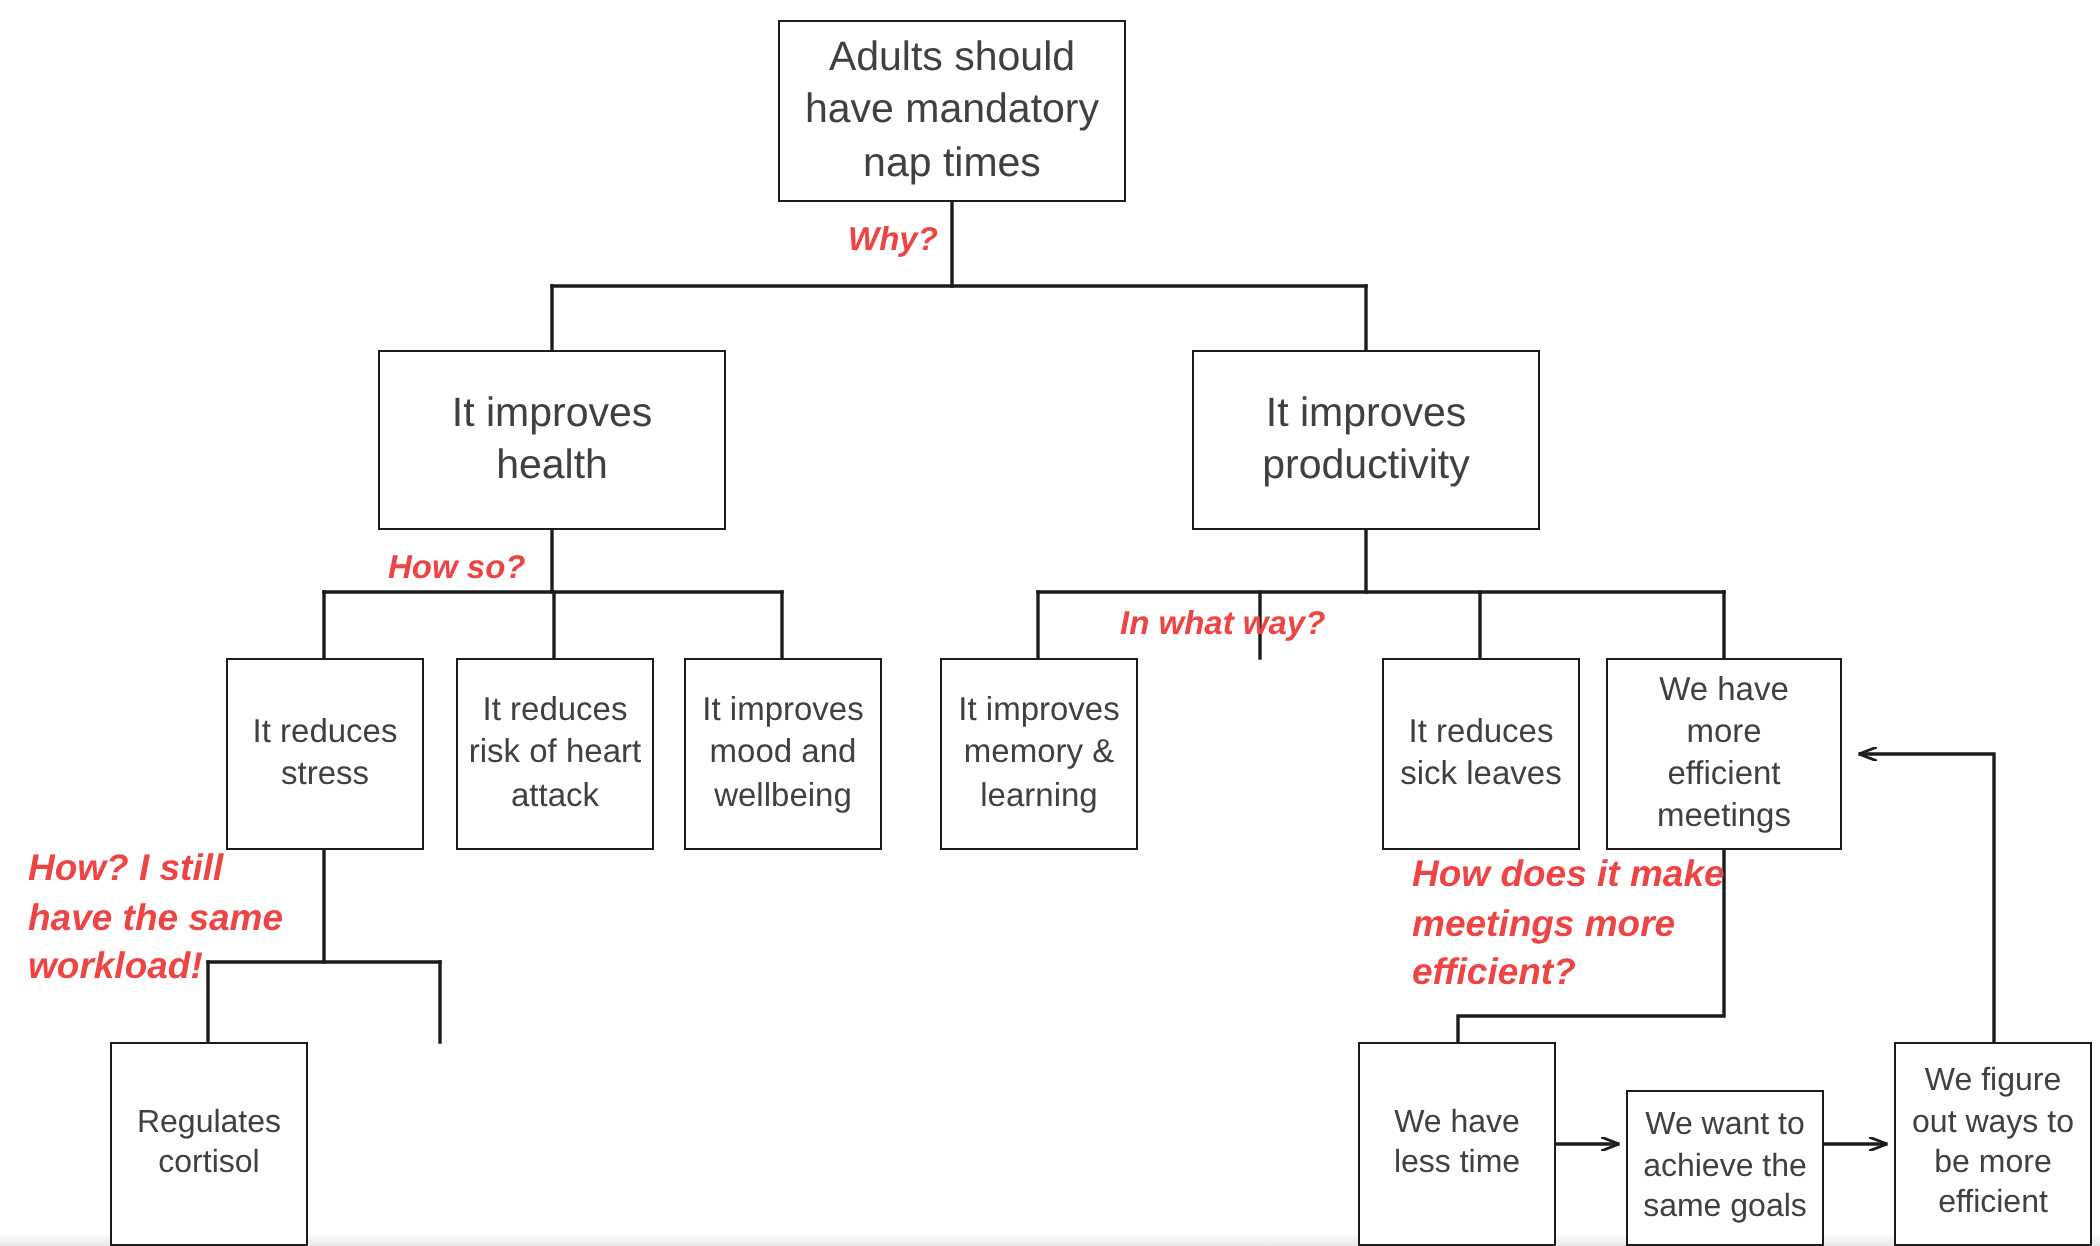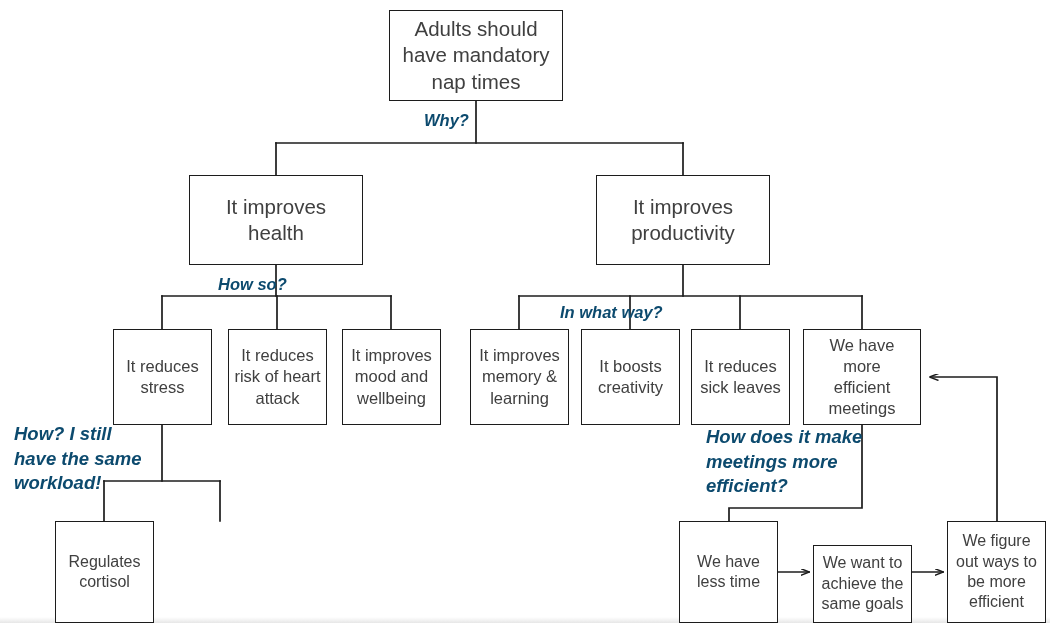--- a/index.html
+++ b/index.html
@@ -43,21 +43,21 @@
     display: block;
     width: 100%;
     white-space: pre-line;
   }
   .sz-root    { font-size: 20.5px; }
   .sz-major   { font-size: 20.5px; }
   .sz-mid     { font-size: 16.5px; }
   .sz-leaf    { font-size: 16px; }
   .annotation {
     position: absolute;
-    color: #0c4a6e;
+    color: #ef4444;
     font-weight: bold;
     font-style: italic;
     line-height: 1.33;
     white-space: pre-line;
     z-index: 3;
     background: transparent;
   }
   .ann-sm { font-size: 16.5px; }
   .ann-lg { font-size: 18.5px; }
   .bottom-band {
@@ -141,24 +141,20 @@
   <div class="node sz-mid" style="left:342px;top:329px;width:99px;height:96px;">
       <span class="node-text">It improves
 mood and
 wellbeing</span>
     </div>
   <div class="node sz-mid" style="left:470px;top:329px;width:99px;height:96px;">
       <span class="node-text">It improves
 memory &amp;
 learning</span>
     </div>
-  <div class="node sz-mid" style="left:581px;top:329px;width:99px;height:96px;">
-      <span class="node-text">It boosts
-creativity</span>
-    </div>
   <div class="node sz-mid" style="left:691px;top:329px;width:99px;height:96px;">
       <span class="node-text">It reduces
 sick leaves</span>
     </div>
   <div class="node sz-mid" style="left:803px;top:329px;width:118px;height:96px;">
       <span class="node-text">We have more
 efficient
 meetings</span>
     </div>
 
@@ -176,21 +172,21 @@
 same goals</span>
     </div>
   <div class="node sz-leaf" style="left:947px;top:521px;width:99px;height:102px;">
       <span class="node-text">We figure
 out ways to
 be more
 efficient</span>
     </div>
 
   <div class="annotation ann-sm" style="left:424px;top:110px;">Why?</div>
-  <div class="annotation ann-sm" style="left:194px;top:274px;margin-left:24px;">How so?</div>
+  <div class="annotation ann-sm" style="left:194px;top:274px;">How so?</div>
   <div class="annotation ann-sm" style="left:560px;top:274px;margin-top:28px;">In what way?</div>
   <div class="annotation ann-lg" style="left:14px;top:422px;">How? I still
 have the same
 workload!</div>
   <div class="annotation ann-lg" style="left:706px;top:425px;">How does it make
 meetings more
 efficient?</div>
 
   <div class="bottom-band"></div>
 </div>

